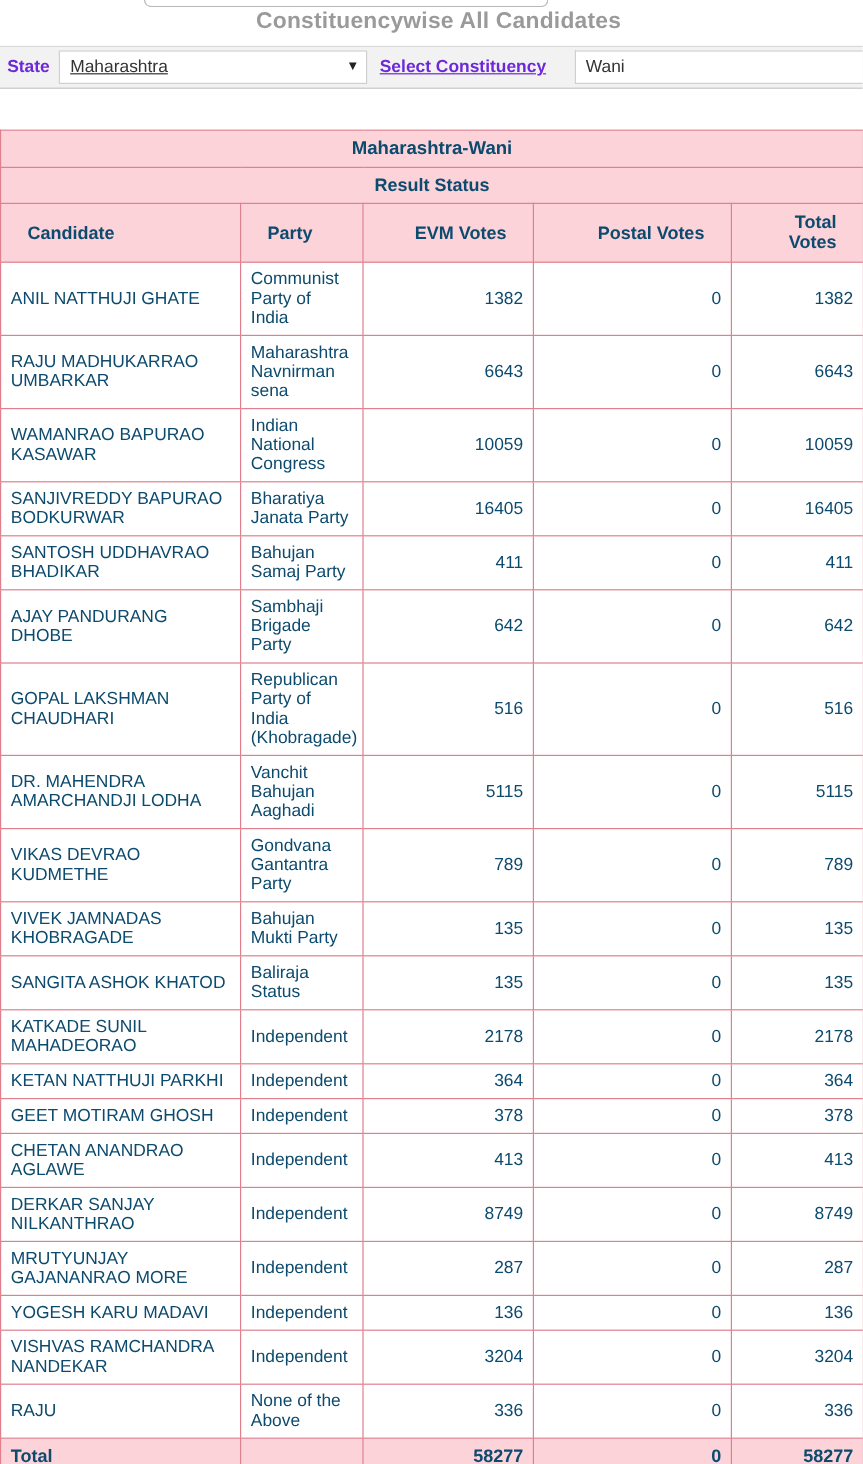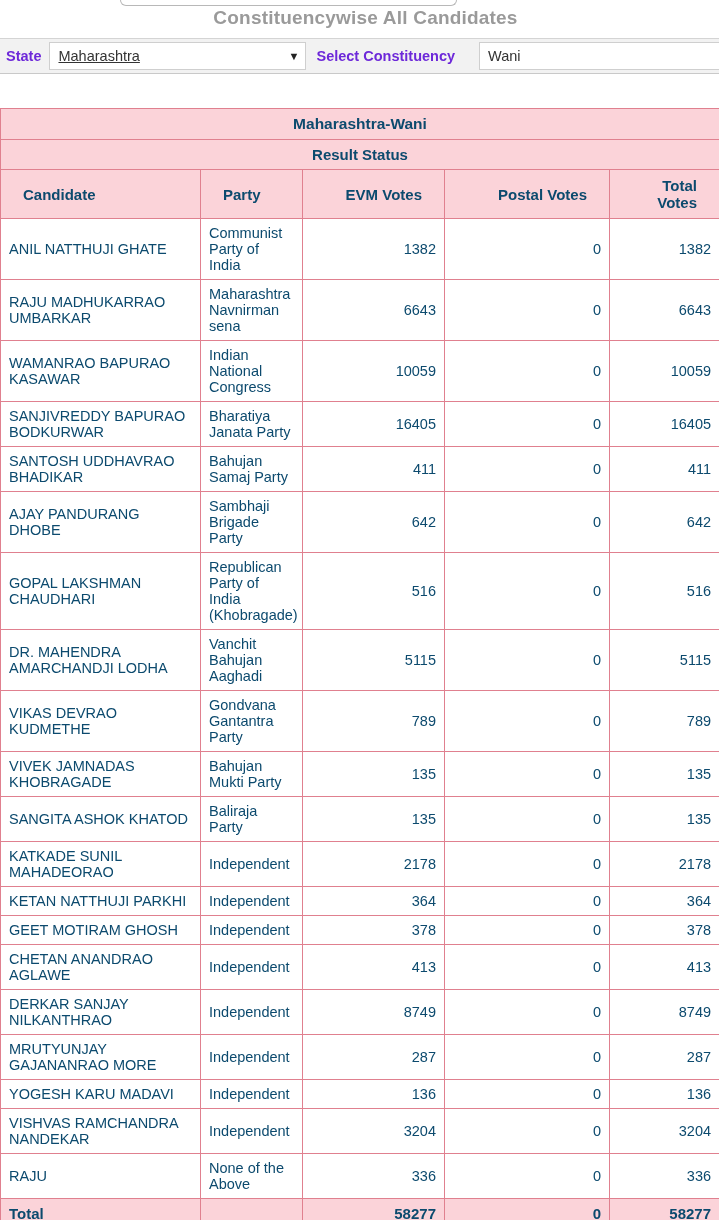--- a/index.html
+++ b/index.html
@@ -59,21 +59,21 @@
     font-size: 14.5px;
   }
   .sel-label {
     display: flex;
     align-items: center;
     padding: 0 8px 0 6px;
     font-weight: bold;
     color: #6d28d9;
     white-space: nowrap;
   }
-  .sel-label.second { padding-left: 10px; }
+  .sel-label.second { padding-left: 10px; text-decoration: underline; }
   .sel-box {
     position: relative;
     display: flex;
     align-items: center;
     background: #ffffff;
     border: 1px solid #cfcfcf;
     margin: 3px 0;
     padding: 0 22px 0 8px;
     color: #333;
     white-space: nowrap;
@@ -258,21 +258,21 @@
         </tr>
         <tr>
           <td class="cand">VIVEK JAMNADAS KHOBRAGADE</td>
           <td class="party">Bahujan Mukti Party</td>
           <td class="num">135</td>
           <td class="num">0</td>
           <td class="num">135</td>
         </tr>
         <tr>
           <td class="cand">SANGITA ASHOK KHATOD</td>
-          <td class="party">Baliraja Party</td>
+          <td class="party">Baliraja Status</td>
           <td class="num">135</td>
           <td class="num">0</td>
           <td class="num">135</td>
         </tr>
         <tr>
           <td class="cand">KATKADE SUNIL MAHADEORAO</td>
           <td class="party">Independent</td>
           <td class="num">2178</td>
           <td class="num">0</td>
           <td class="num">2178</td>

